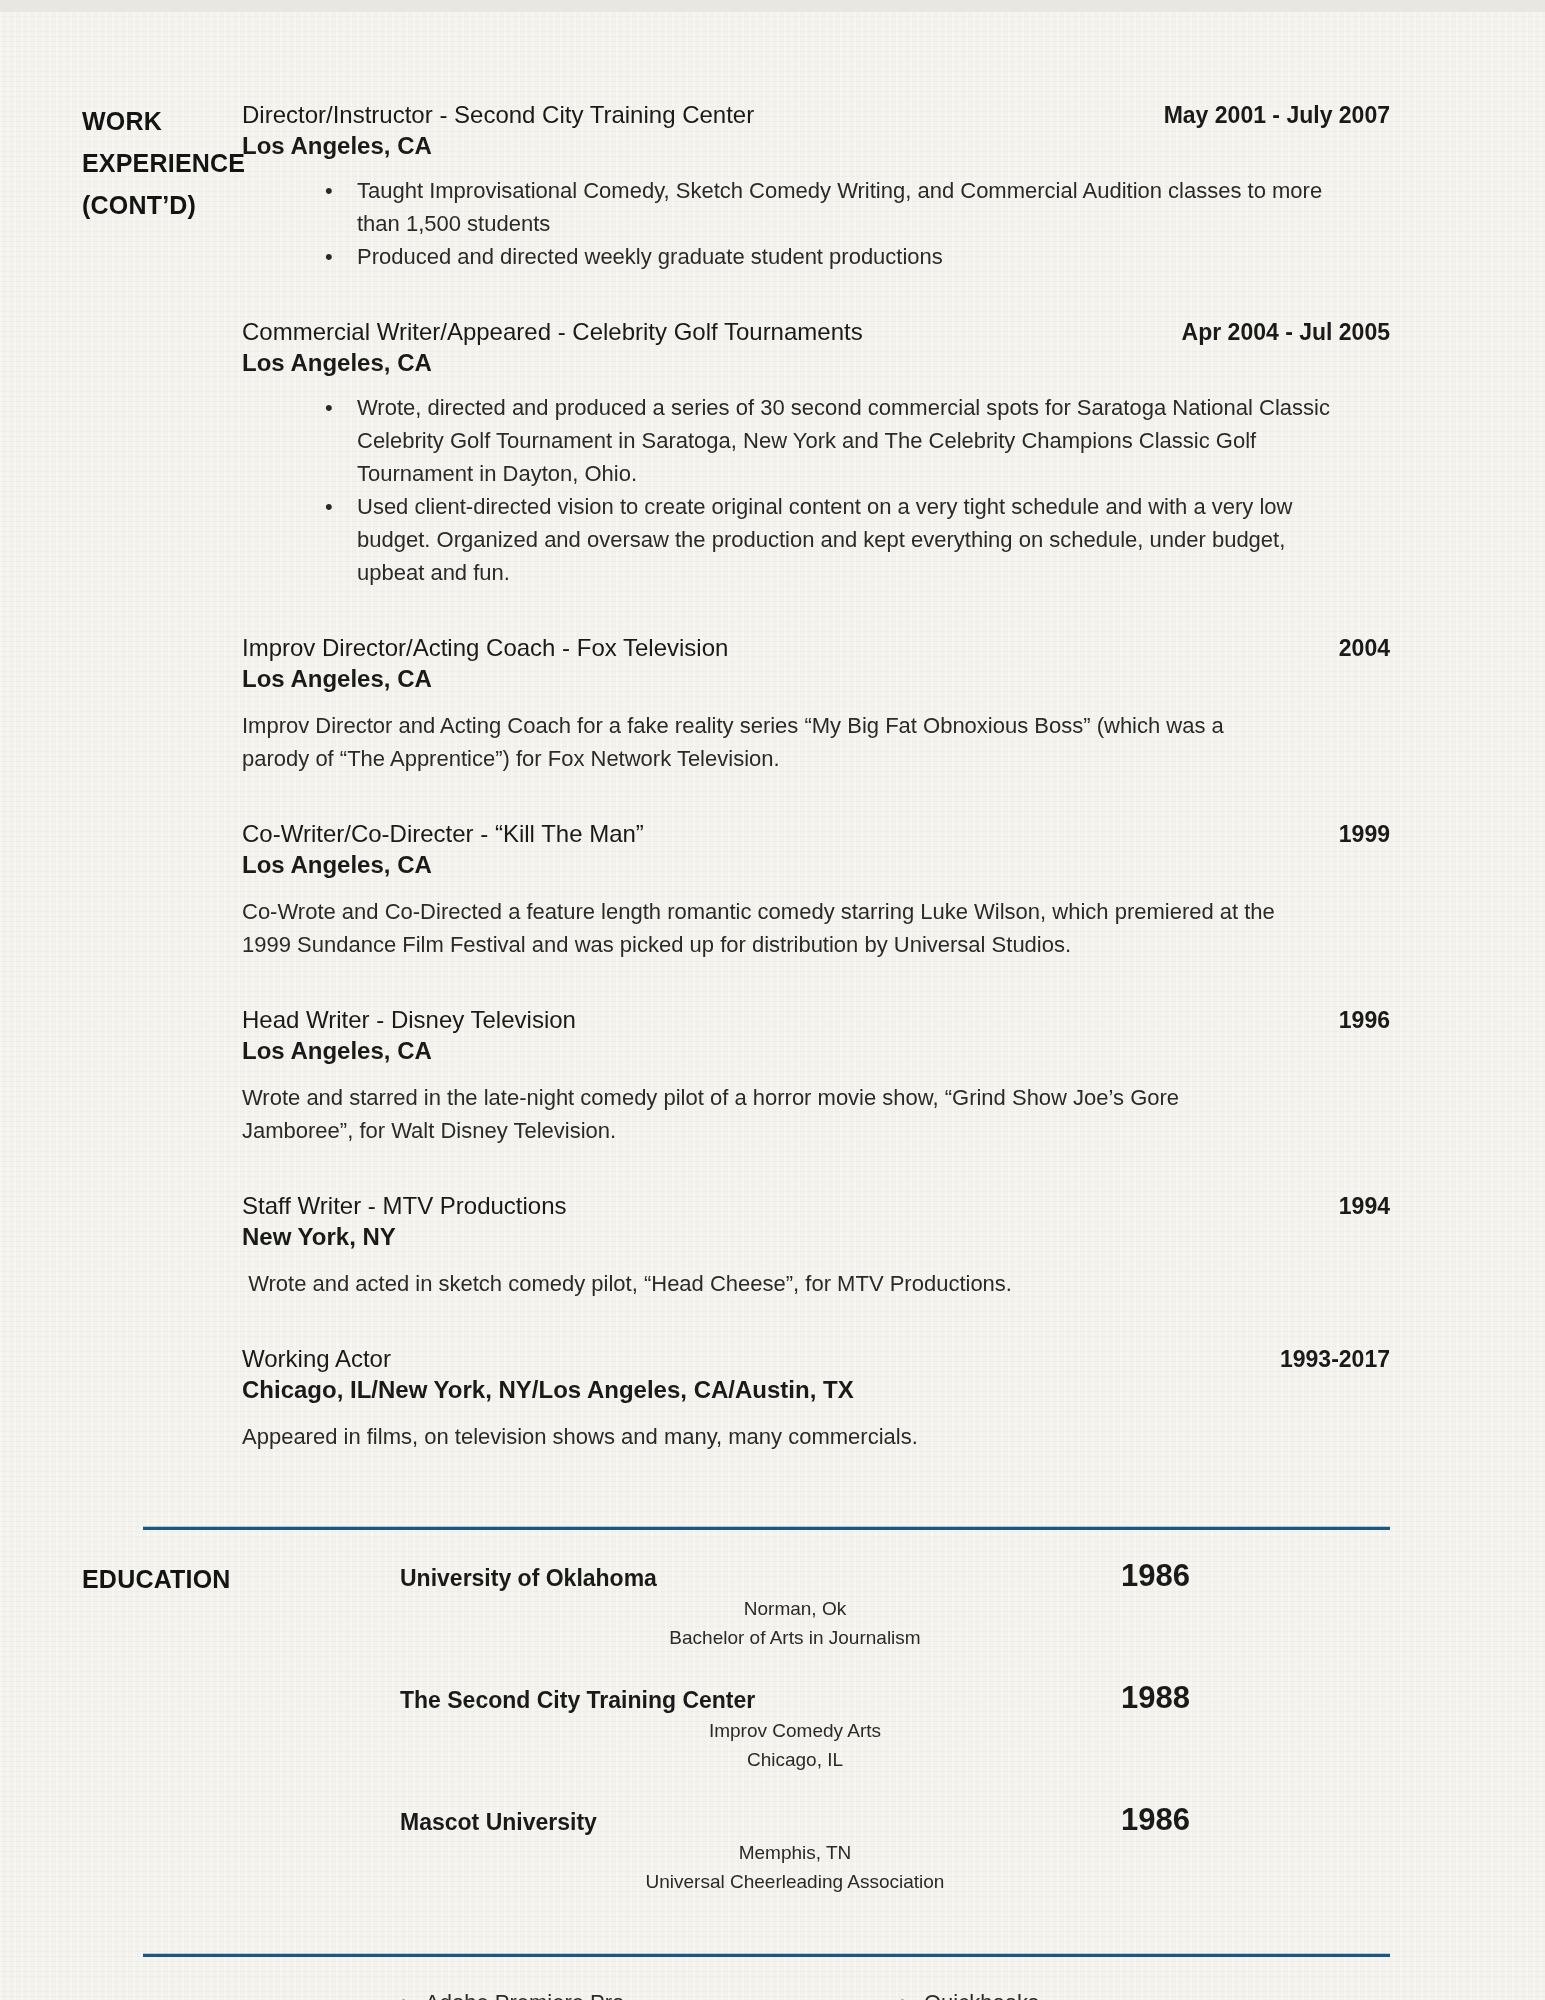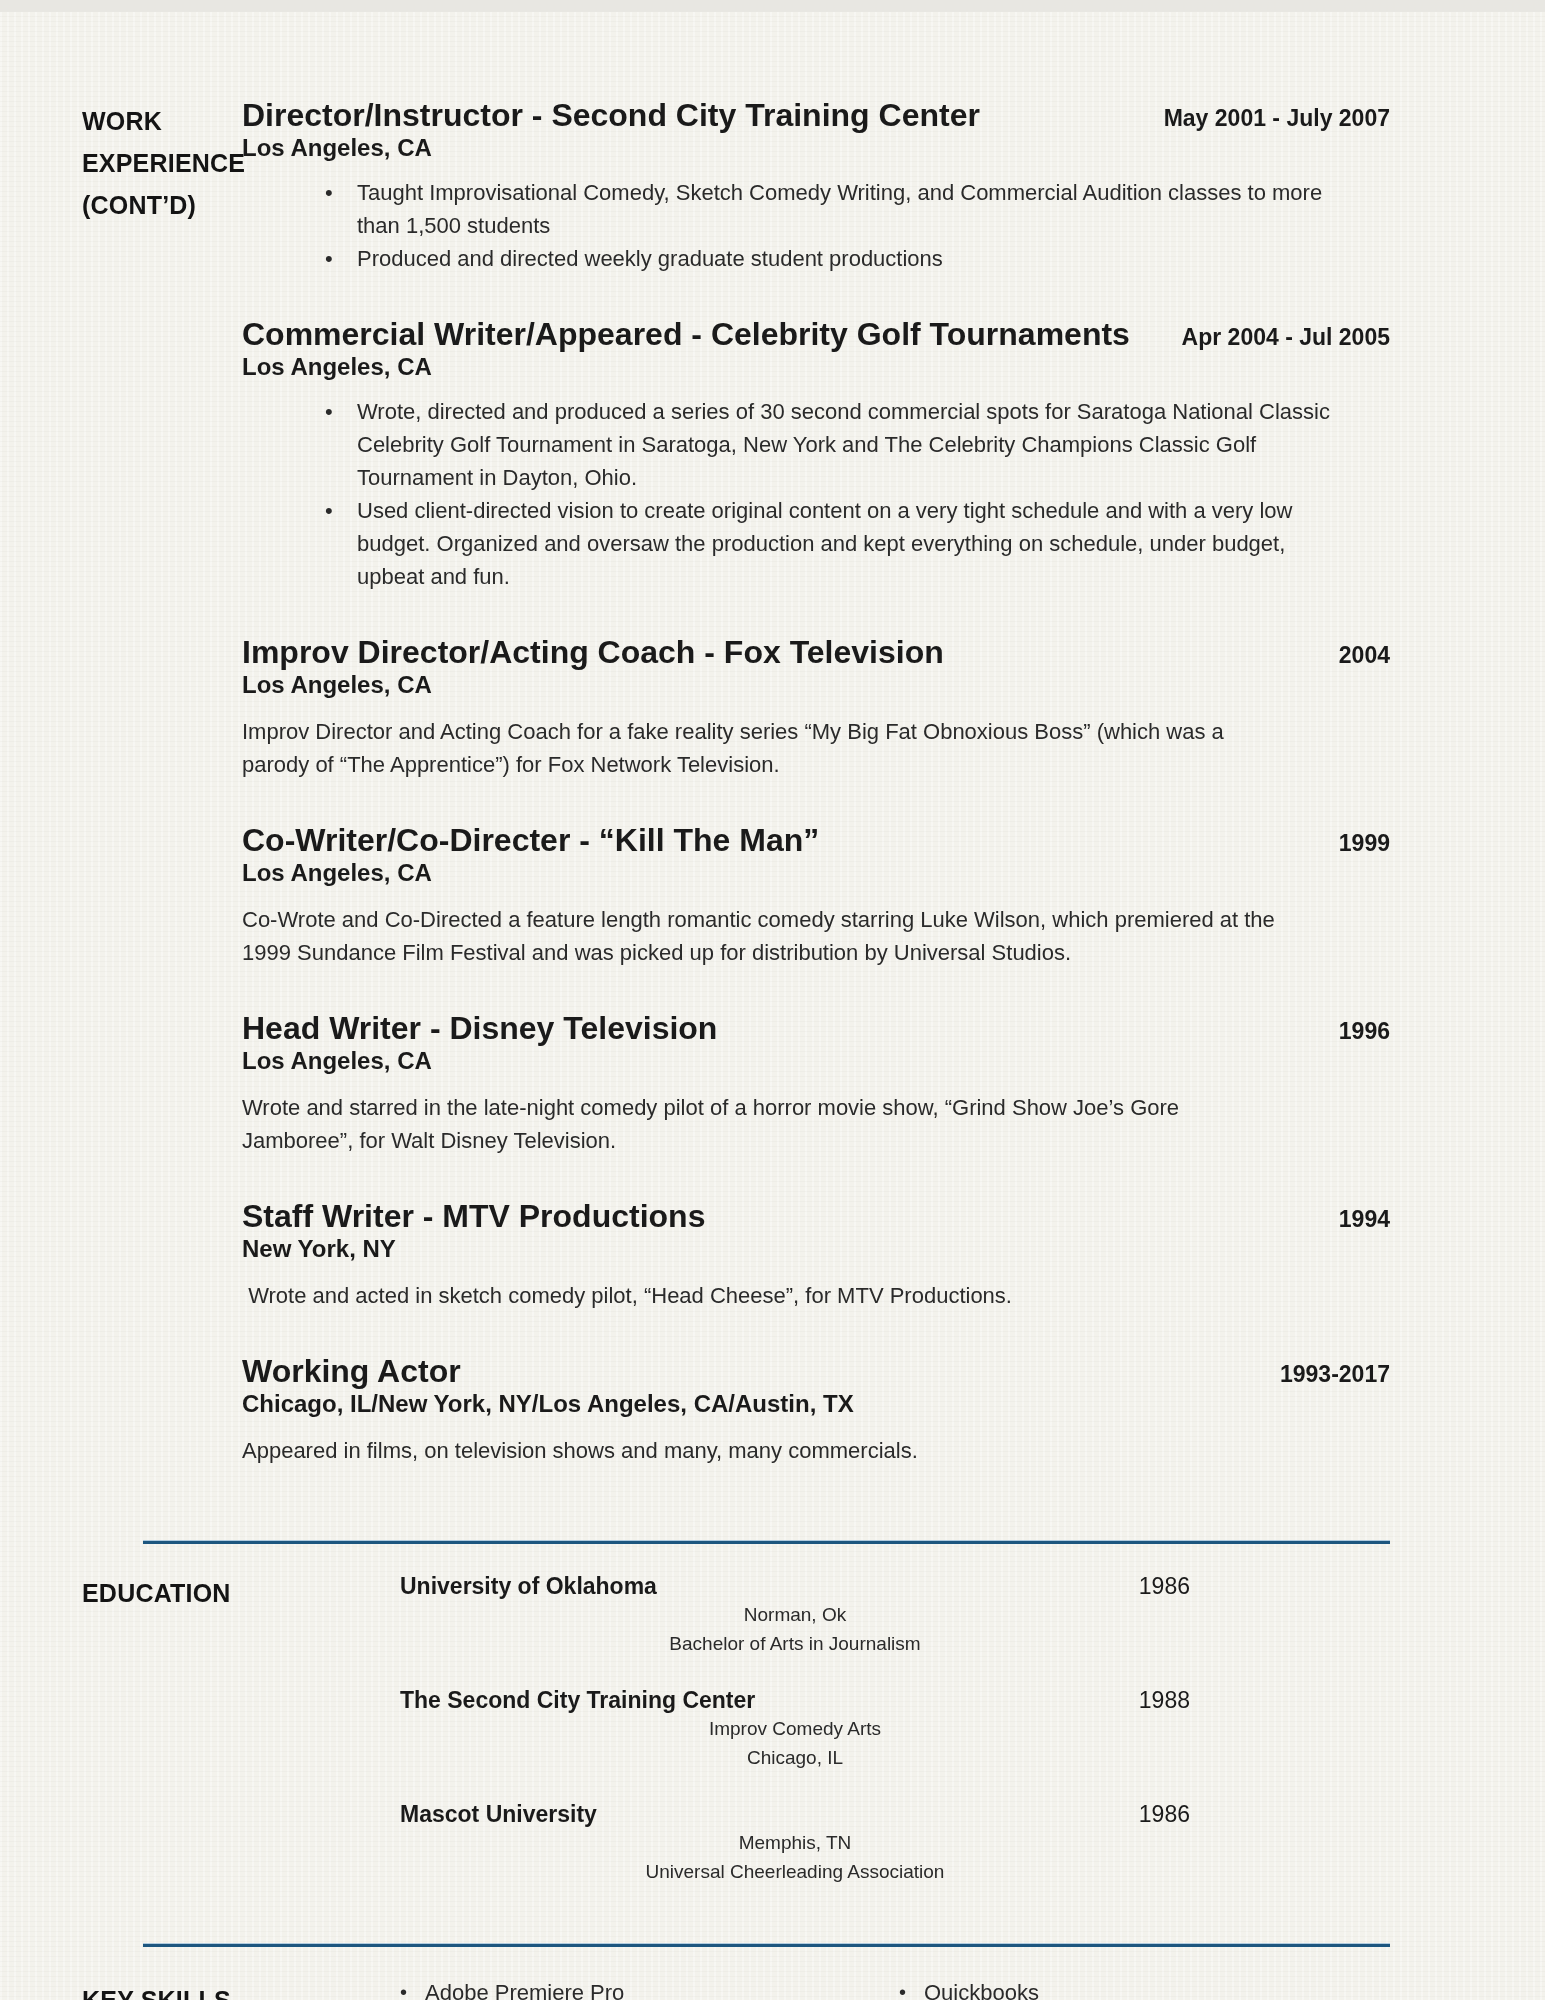--- a/index.html
+++ b/index.html
@@ -32,21 +32,21 @@
     color: #141414;
     line-height: 42px;
     letter-spacing: 0.2px;
   }
   .section-heading span { display: block; }
   .content-col { width: 1148px; flex: 0 0 1148px; }
 
   
   .job { margin-bottom: 44px; }
   .job-head { display: flex; justify-content: space-between; align-items: baseline; }
-  .job-title { font-size: 32px; font-weight: bold; color: #1a1a1a; line-height: 30px; }
+  .job-title { font-size: 24px; font-weight: normal; color: #1a1a1a; line-height: 30px; }
   .job-date { font-size: 23px; font-weight: bold; color: #1a1a1a; white-space: nowrap; padding-left: 20px; }
   .job-location { font-size: 24px; font-weight: bold; color: #1a1a1a; line-height: 28px; margin-top: 2px; }
   .job-bullets { list-style: none; margin-top: 14px; }
   .job-bullets li {
     position: relative;
     font-size: 22px;
     line-height: 33px;
     padding-left: 115px;
     padding-right: 60px;
     color: #2a2a2a;
@@ -74,21 +74,21 @@
     box-shadow: 0 -1px 0 rgba(120,170,210,0.55);
     margin: 30px 155px 0 143px; 
   }
 
   
   .education-row { margin-top: 28px; }
   .edu-content { margin-left: 158px; width: 790px; }
   .edu-entry { margin-bottom: 28px; text-align: center; }
   .edu-head { display: flex; justify-content: space-between; align-items: baseline; }
   .edu-school { font-size: 23px; font-weight: bold; color: #1a1a1a; line-height: 28px; }
-  .edu-date { font-size: 23px; font-weight: normal; color: #1a1a1a; white-space: nowrap; }
+  .edu-date { font-size: 31px; font-weight: bold; color: #1a1a1a; white-space: nowrap; }
   .edu-line { font-size: 19px; color: #2a2a2a; line-height: 29px; }
 
   
   .skills-row { margin-top: 32px; }
   .skills-cols { display: flex; margin-left: 158px; }
   .skills-col { list-style: none; }
   .skills-col.first { width: 499px; flex: 0 0 499px; }
   .skills-col li {
     position: relative;
     font-size: 22px;

